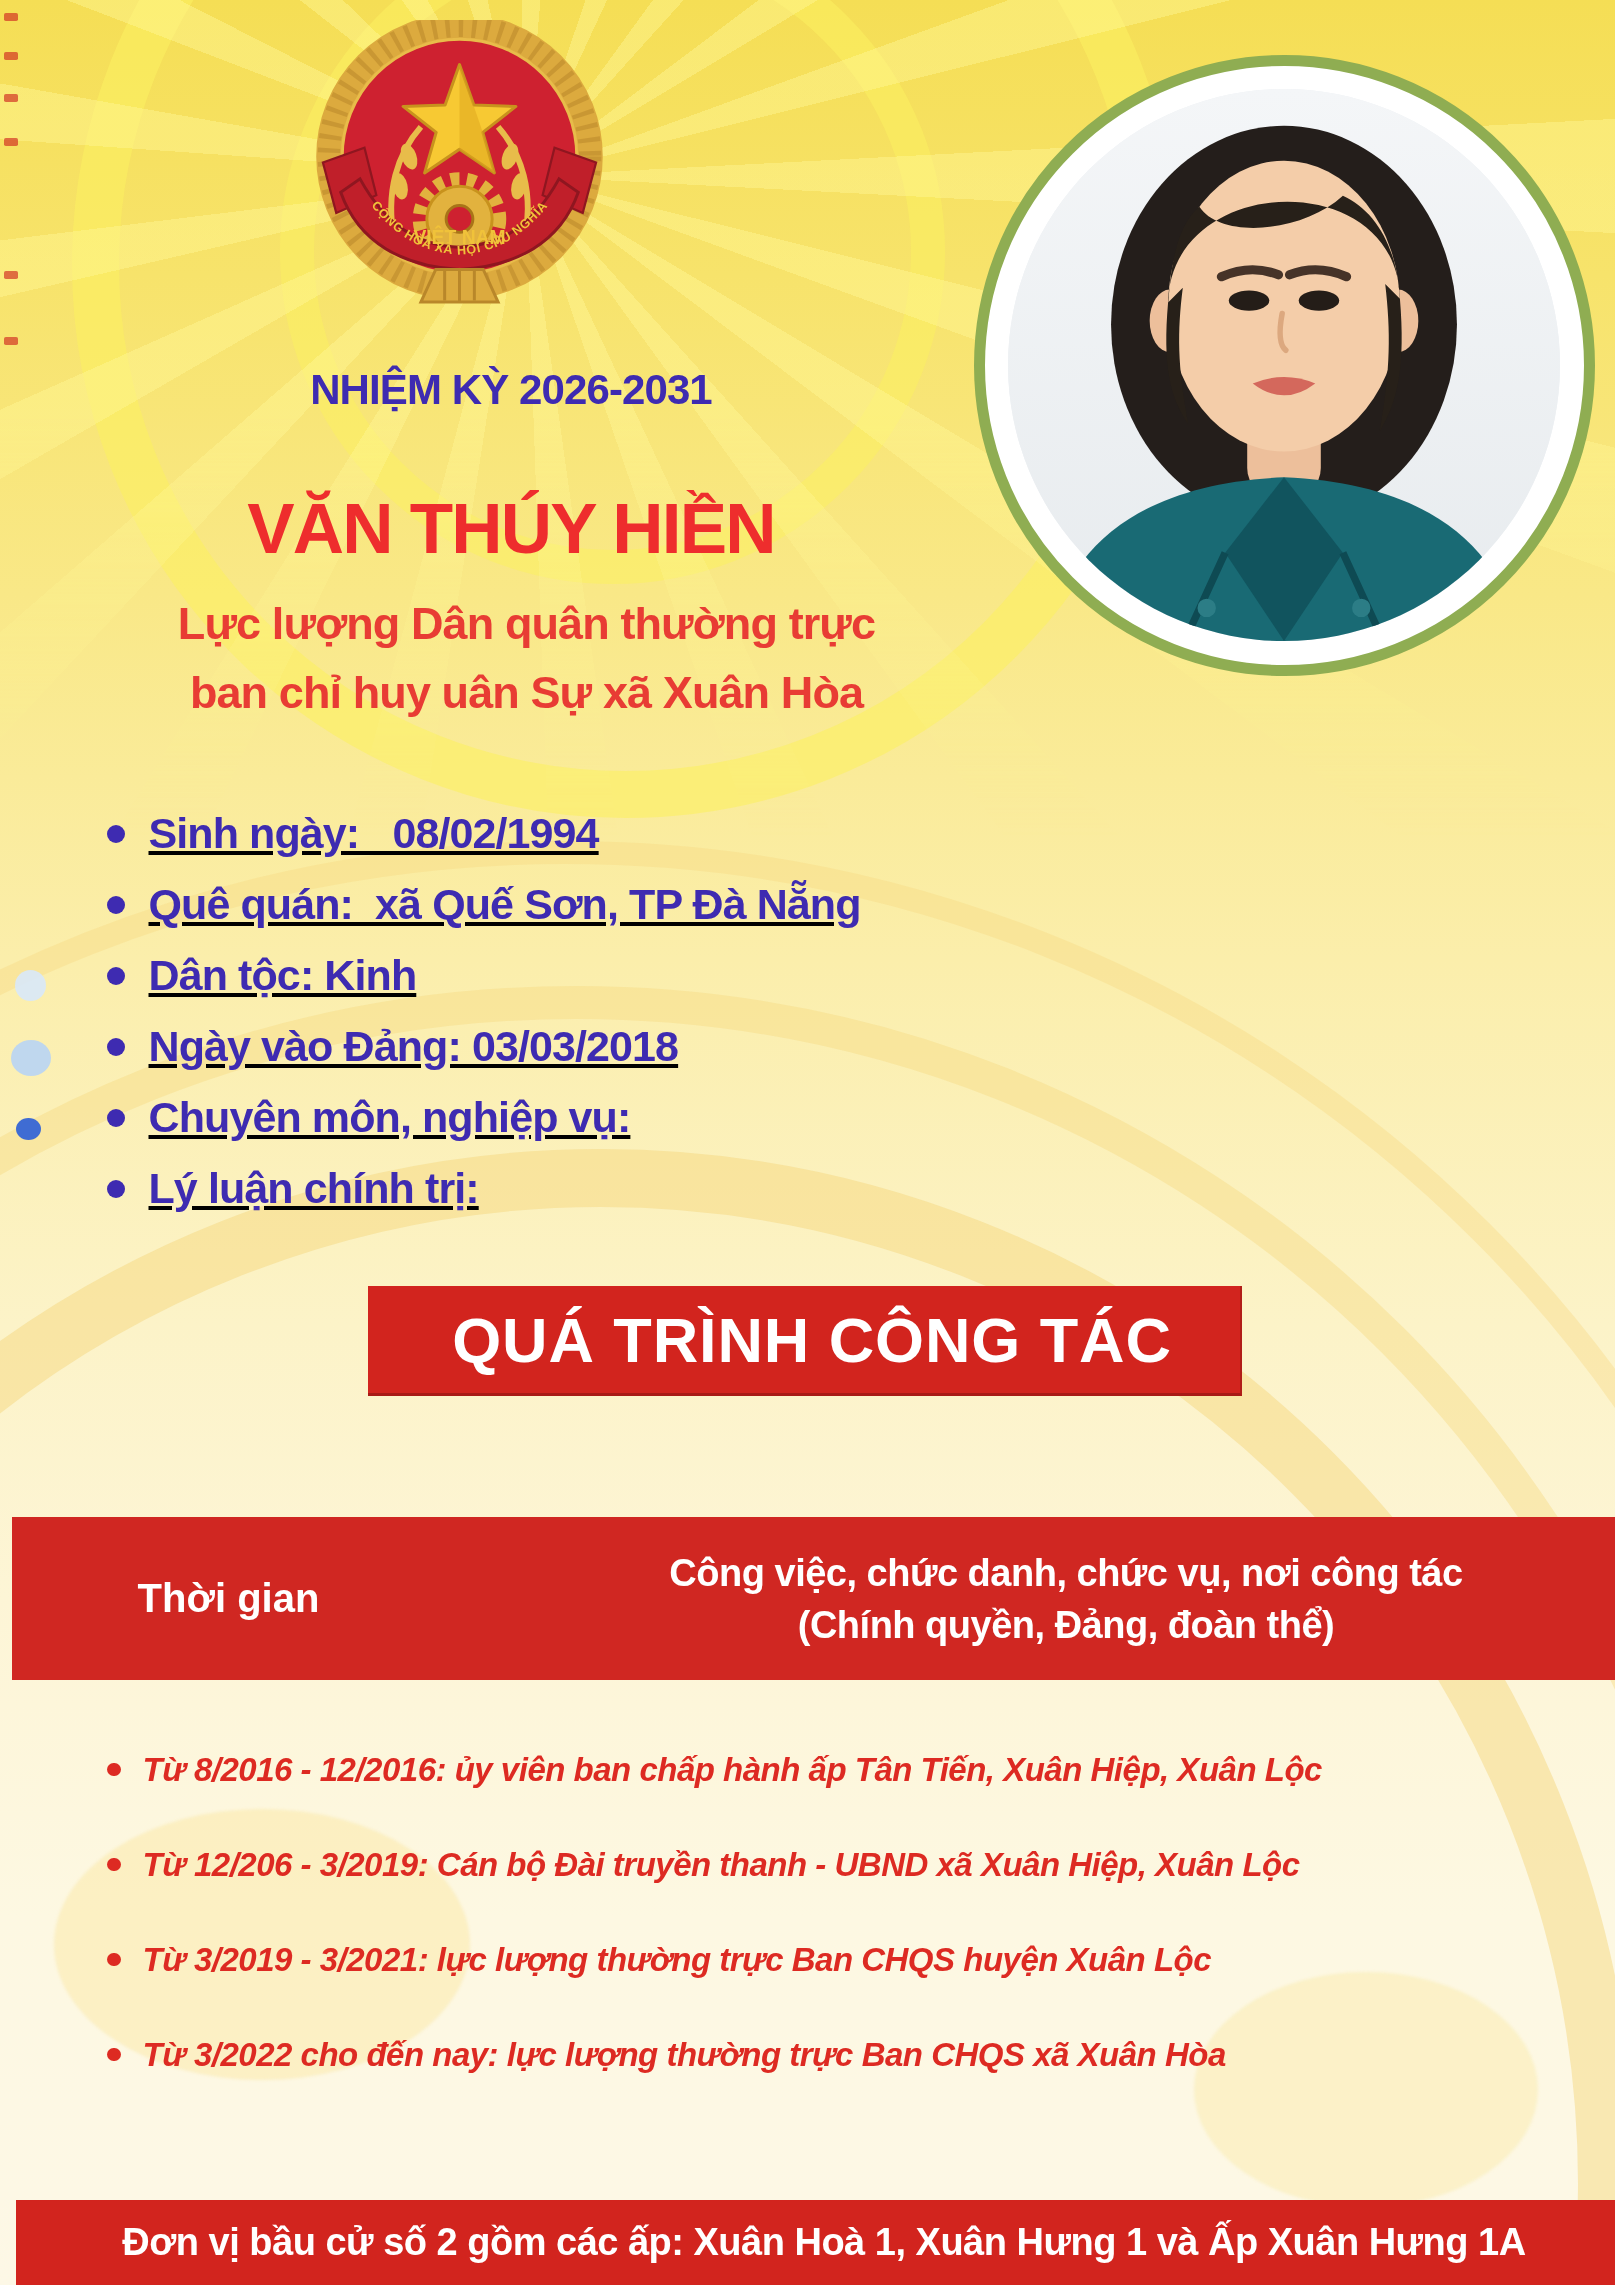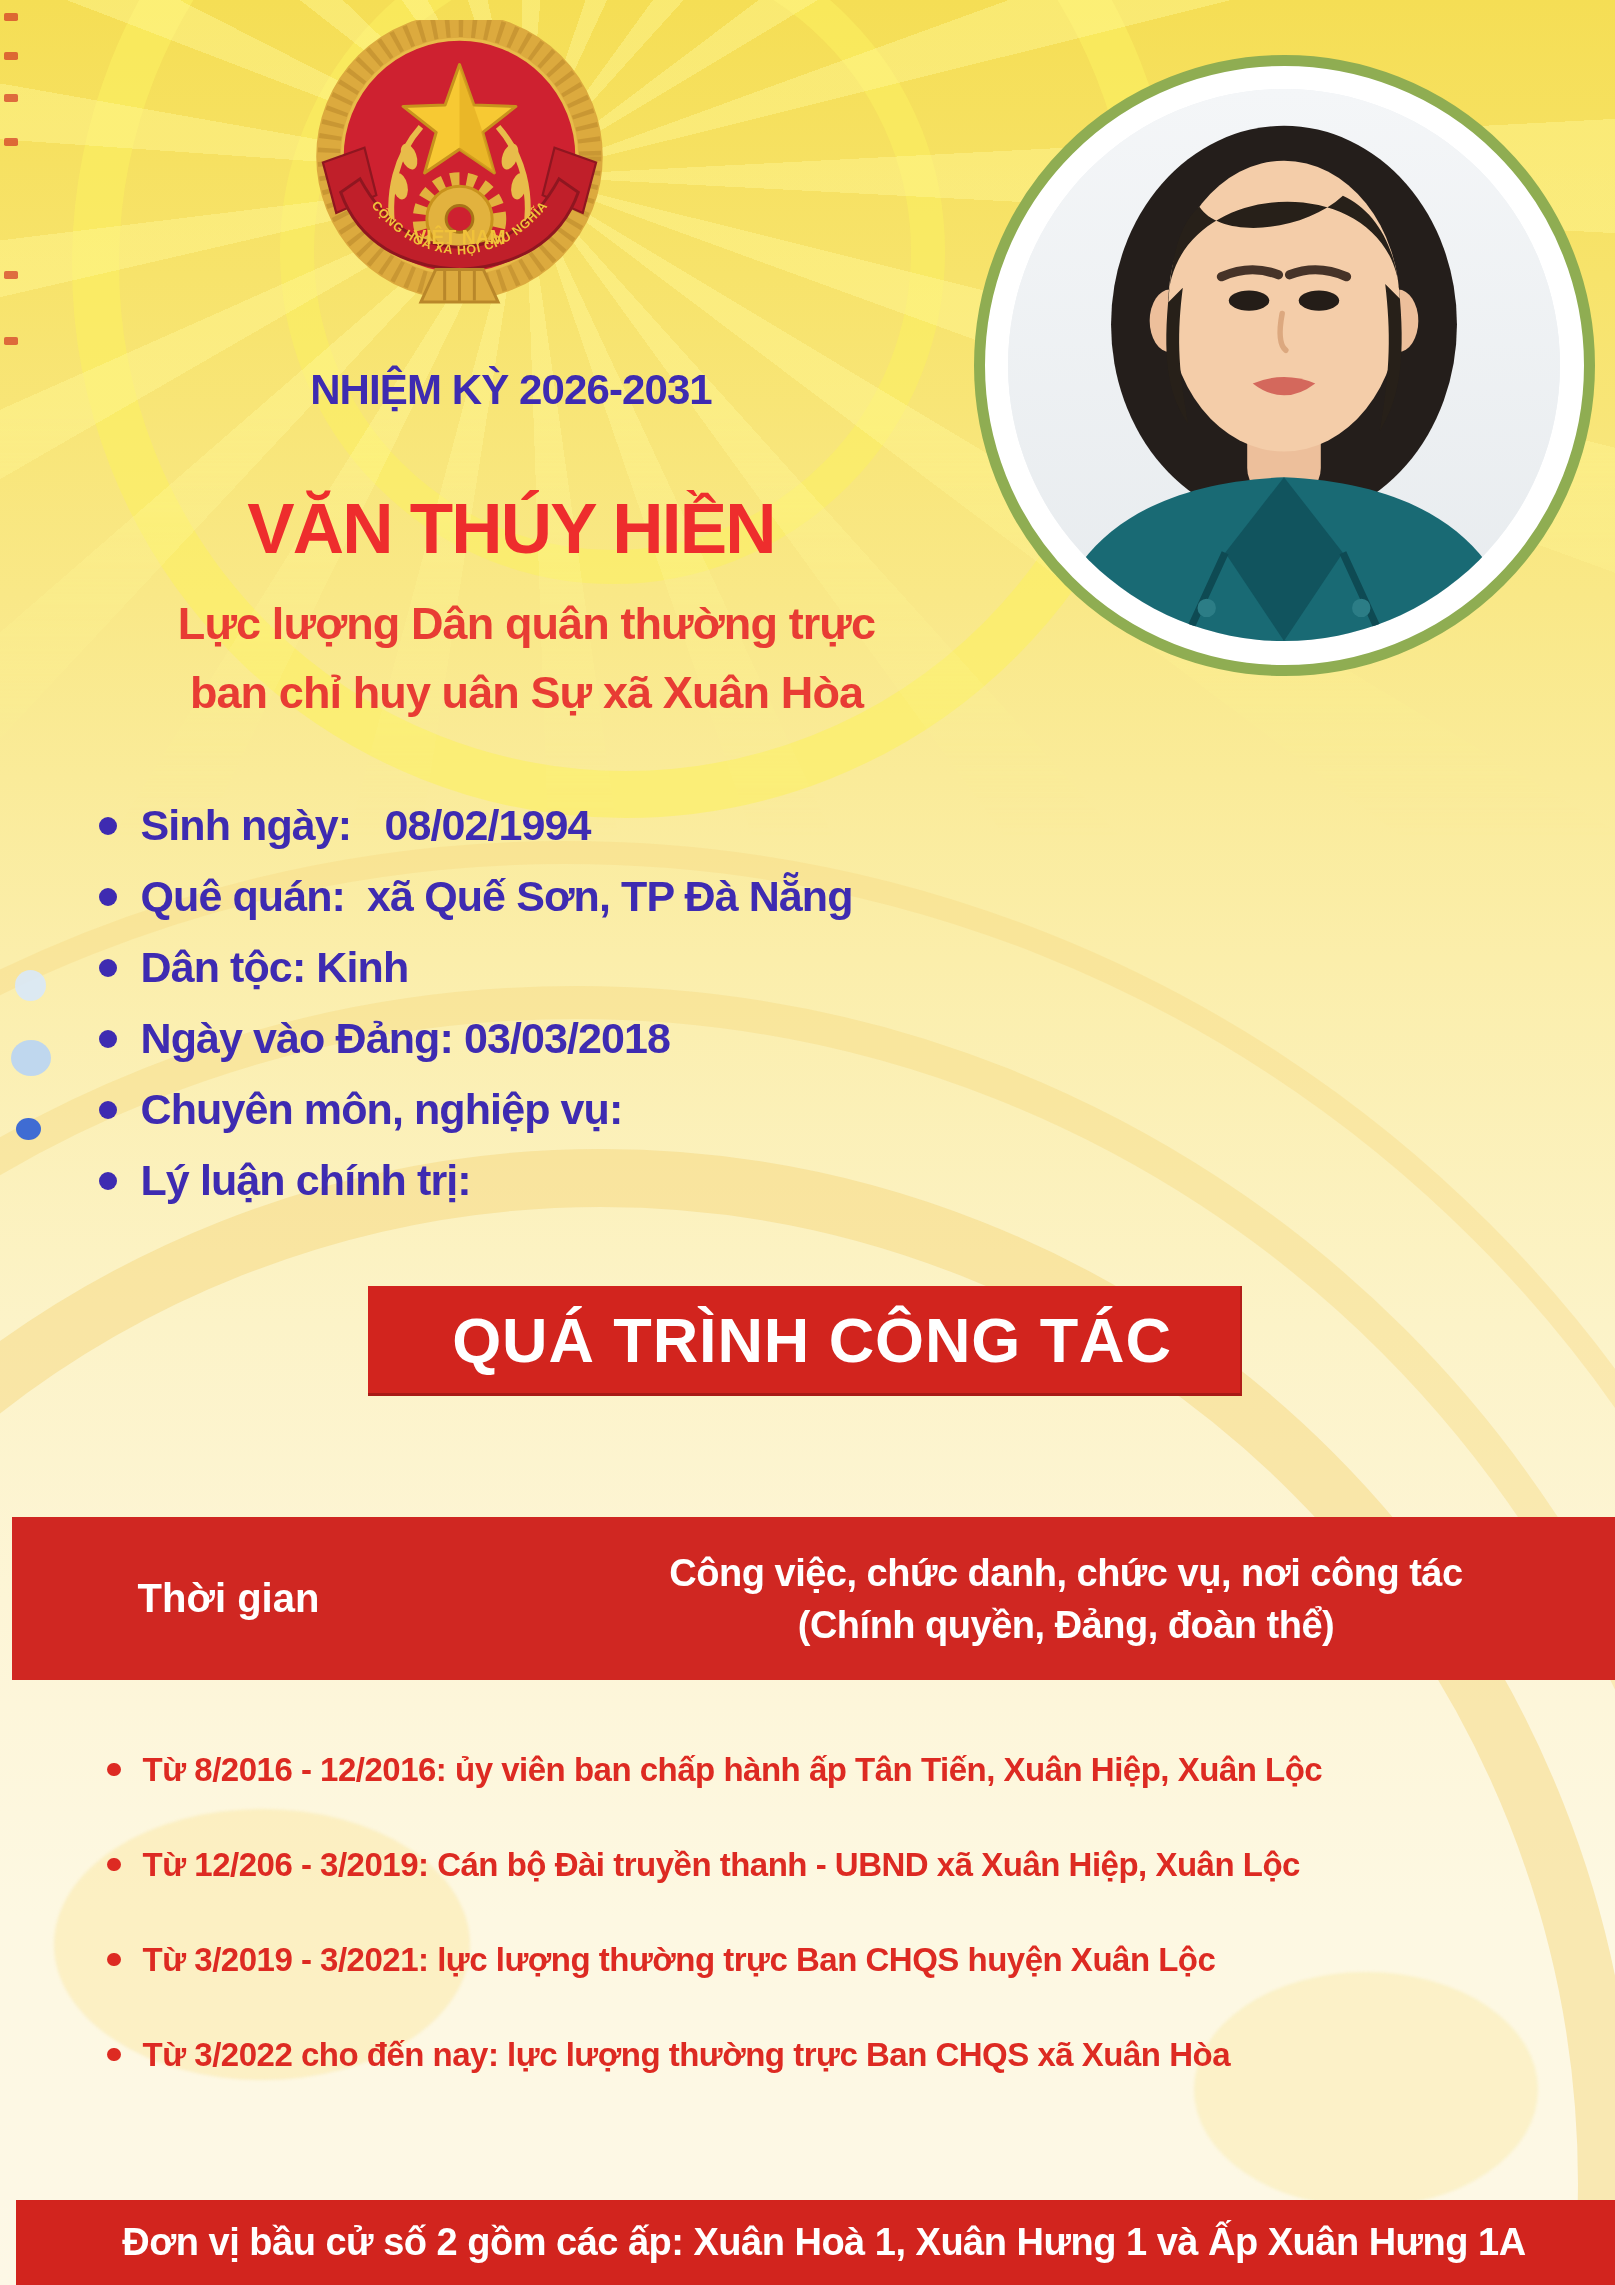--- a/index.html
+++ b/index.html
@@ -49,21 +49,21 @@
   .hdr1{top:304px;font-size:42px;line-height:51px;white-space:pre-wrap;}
   .hdr2{top:364px;font-size:42px;line-height:51px;}
   .cand-name{
     position:absolute;left:36px;top:485px;width:950px;text-align:center;z-index:7;
     color:#ee2d2d;font-weight:800;font-size:71px;line-height:87px;letter-spacing:-1.8px;
   }
   .cand-pos{position:absolute;left:72px;width:909px;text-align:center;z-index:7;
     color:#e83c34;font-weight:700;font-size:45px;line-height:54px;letter-spacing:-0.9px;}
   .pos1{top:597px;} .pos2{top:666px;}
   
-  .details{position:absolute;left:90px;top:790px;margin:0;padding:0;list-style:none;z-index:7;}
+  .details{position:absolute;left:90px;top:790px;margin:8px;padding:0;list-style:none;z-index:7;text-decoration:underline;}
   .details li{display:flex;align-items:center;height:71px;}
   .details .dot{width:18px;height:18px;border-radius:50%;background:#3e2bb1;margin:0 23.5px 0 9px;flex:0 0 auto;}
   .details .txt{color:#3e2bb1;font-weight:700;font-size:43px;letter-spacing:-0.9px;white-space:pre-wrap;}
   
   .section-btn{
     position:absolute;left:368px;top:1286px;width:856px;height:107px;z-index:7;
     background:#d2241e;border-bottom:3.6px solid #a81a16;border-right:2.7px solid #b11d18;
     display:flex;align-items:center;justify-content:center;
     color:#ffffff;font-weight:700;font-size:63px;letter-spacing:0.9px;padding-left:16px;
   }
@@ -76,21 +76,21 @@
   }
   .table-bar .col2{
     position:absolute;left:543px;top:0;width:1022px;height:163px;
     display:flex;flex-direction:column;align-items:center;justify-content:center;
     color:#fff;font-weight:700;font-size:38px;line-height:52px;letter-spacing:-0.5px;text-align:center;
   }
   
   .career{position:absolute;left:107px;top:1722px;margin:0;padding:0;list-style:none;z-index:7;width:1447px;}
   .career li{display:flex;align-items:center;height:95px;}
   .career .dot{width:13.6px;height:13.6px;border-radius:50%;background:#dd2a22;margin-right:22px;flex:0 0 auto;}
-  .career .txt{color:#dd2a22;font-weight:700;font-size:33px;letter-spacing:-0.5px;}
+  .career .txt{color:#dd2a22;font-weight:700;font-size:33px;letter-spacing:-0.5px;font-style:italic;}
   
   .footer-bar{
     position:absolute;left:16px;top:2200px;width:1616px;height:85px;background:#d2241e;z-index:7;
     display:flex;align-items:center;justify-content:center;
     color:#fff;font-weight:700;font-size:38px;letter-spacing:-0.5px;
   }
 </style>
 </head>
 <body>
 

